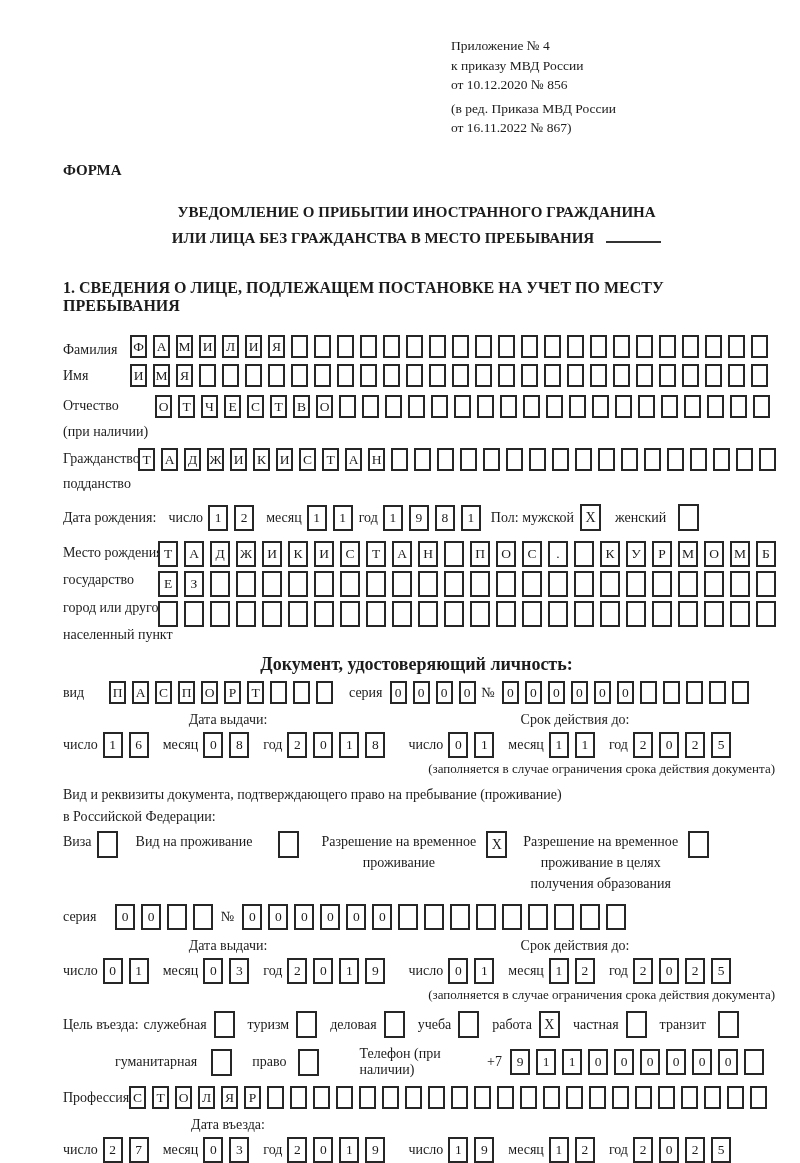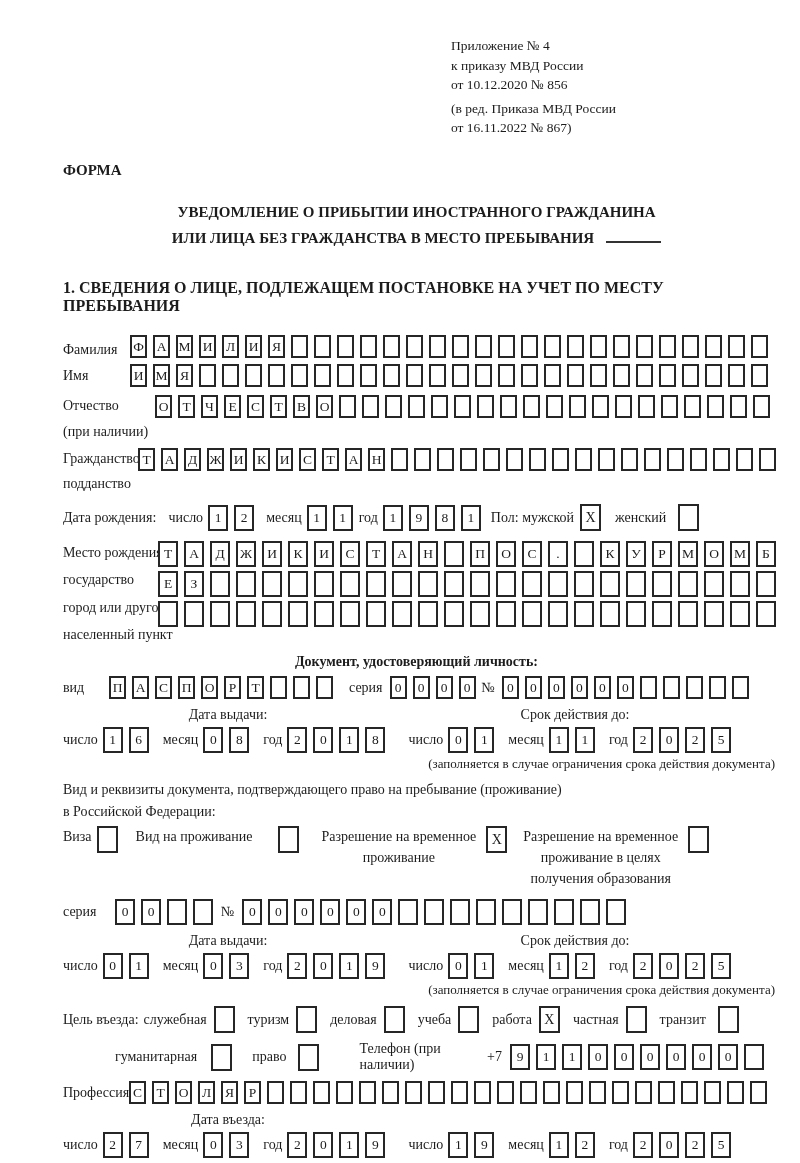--- a/index.html
+++ b/index.html
@@ -32,21 +32,21 @@
   .forma { text-align: left; padding-right: 36px; font-weight: bold; font-size: 15px; margin-top: 24px; }
   .title { text-align: center; font-weight: bold; font-size: 15px; margin-top: 20px; line-height: 1.75; }
   .uline { display: inline-block; width: 55px; border-bottom: 2px solid #333; height: 12px; margin-left: 12px; }
   .section { font-weight: bold; font-size: 16px; margin-top: 28px; }
 
   .m6 { margin-top: 6px; } .m8 { margin-top: 8px; } .m10 { margin-top: 10px; } .m20 { margin-top: 20px; align-items: flex-end; }
 
   .labelcol { display: block; line-height: 1.8; flex: none; }
   .cellstack .cells { margin-bottom: 4px; }
 
-  .docheader { text-align: center; font-weight: bold; margin-top: 6px; font-size: 14px; }
+  .docheader { text-align: center; font-weight: bold; margin-top: 6px; font-size: 18px; }
 
   .dategrid { display: flex; width: 682px; align-items: center; }
   .dg { display: flex; align-items: center; }
   .dg span.t { margin-right: 5px; }
   .dg .cells { margin-right: 8px; }
   .dg-right { margin-left: auto; }
   .datetitles { display: flex; width: 682px; margin-top: 8px; }
   .dt-l { width: 330px; text-align: center; }
   .dt-r { margin-left: auto; width: 340px; text-align: center; }
   .note { width: 712px; text-align: right; font-size: 13px; margin-top: 3px; }

